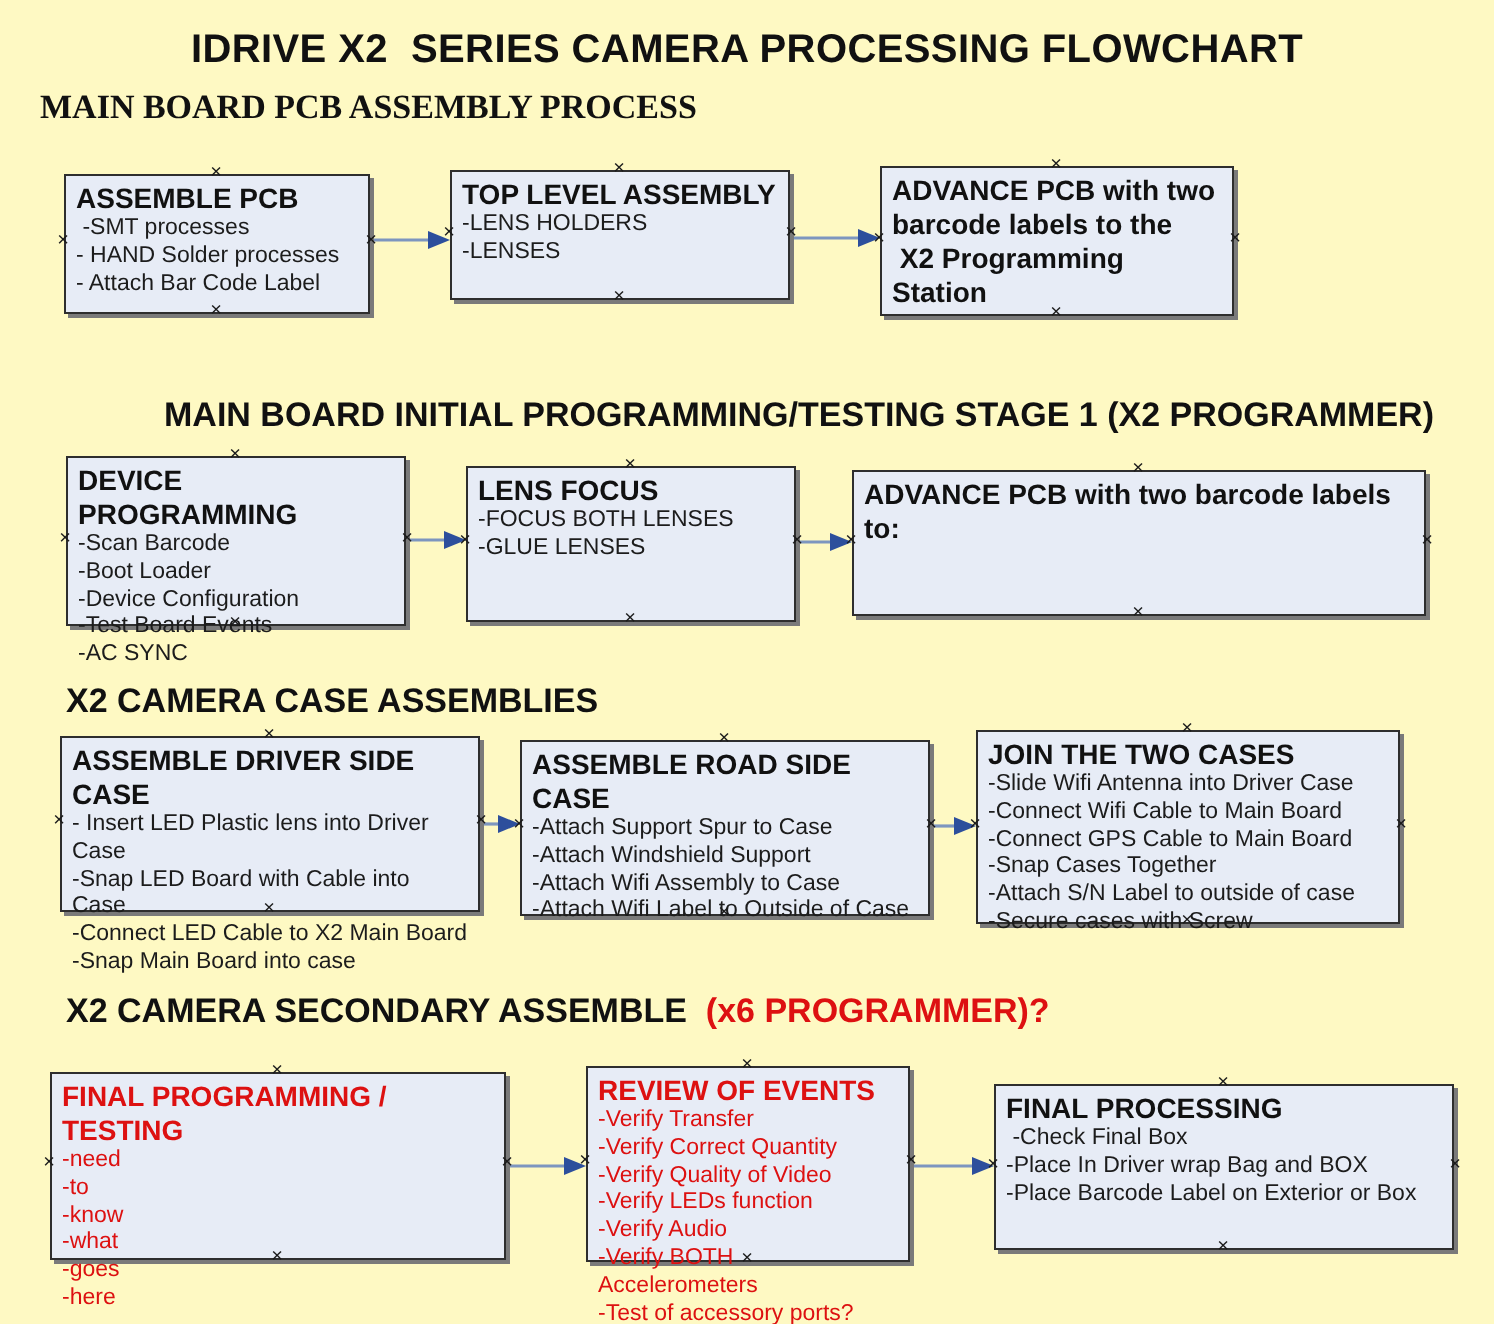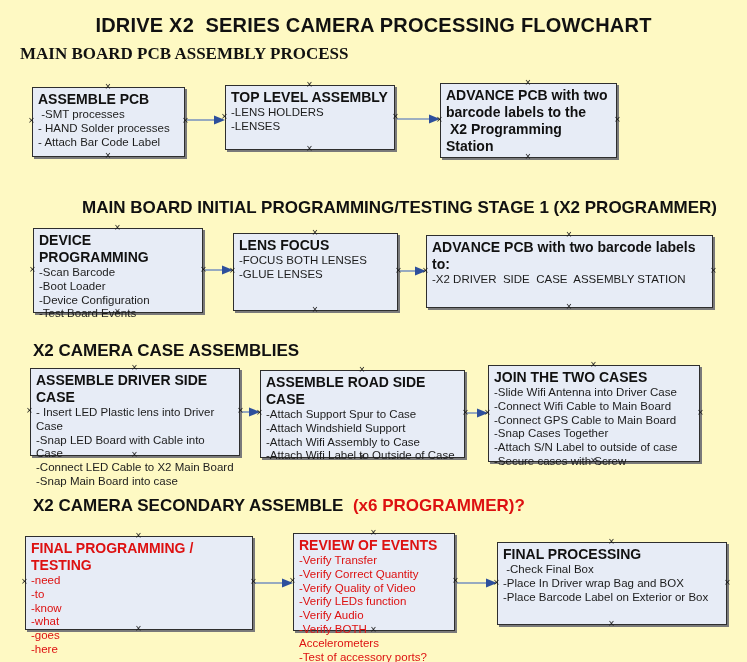--- a/index.html
+++ b/index.html
@@ -114,39 +114,39 @@
   <div class="fbox" style="left:33px;top:228px;width:170px;height:85px;">
     <span class="ax t">×</span>
     <span class="ax b">×</span>
     <span class="ax l">×</span>
     <span class="ax r">×</span>
     <div class="bt">DEVICE PROGRAMMING</div>
     <div class="bi">-Scan Barcode</div>
     <div class="bi">-Boot Loader</div>
     <div class="bi">-Device Configuration</div>
     <div class="bi">-Test Board Events</div>
+    <div class="bi">-AC SYNC</div>
   </div>
 
   <div class="fbox" style="left:233px;top:233px;width:165px;height:78px;">
     <span class="ax t">×</span>
     <span class="ax b">×</span>
     <span class="ax l">×</span>
     <span class="ax r">×</span>
     <div class="bt">LENS FOCUS</div>
     <div class="bi">-FOCUS BOTH LENSES</div>
     <div class="bi">-GLUE LENSES</div>
   </div>
 
   <div class="fbox" style="left:426px;top:235px;width:287px;height:73px;">
     <span class="ax t">×</span>
     <span class="ax b">×</span>
     <span class="ax l">×</span>
     <span class="ax r">×</span>
     <div class="bt">ADVANCE PCB with two barcode labels to:</div>
-    <div class="bi">-X2 DRIVER  SIDE  CASE  ASSEMBLY STATION</div>
   </div>
 
   <div class="sec-heading" style="left:33px;top:341px;">X2 CAMERA CASE ASSEMBLIES</div>
 
   <div class="fbox" style="left:30px;top:368px;width:210px;height:88px;">
     <span class="ax t">×</span>
     <span class="ax b">×</span>
     <span class="ax l">×</span>
     <span class="ax r">×</span>
     <div class="bt">ASSEMBLE DRIVER SIDE CASE</div>

